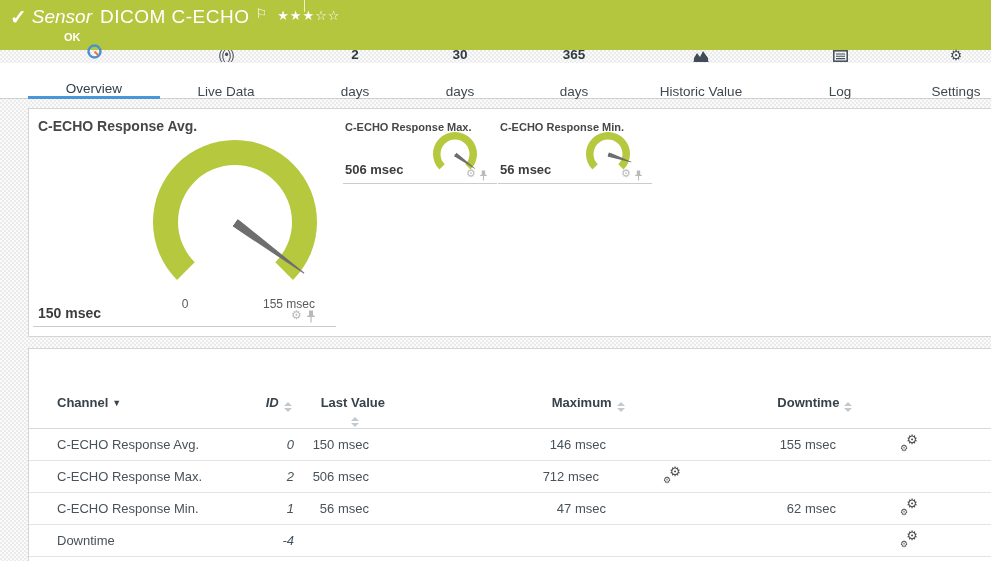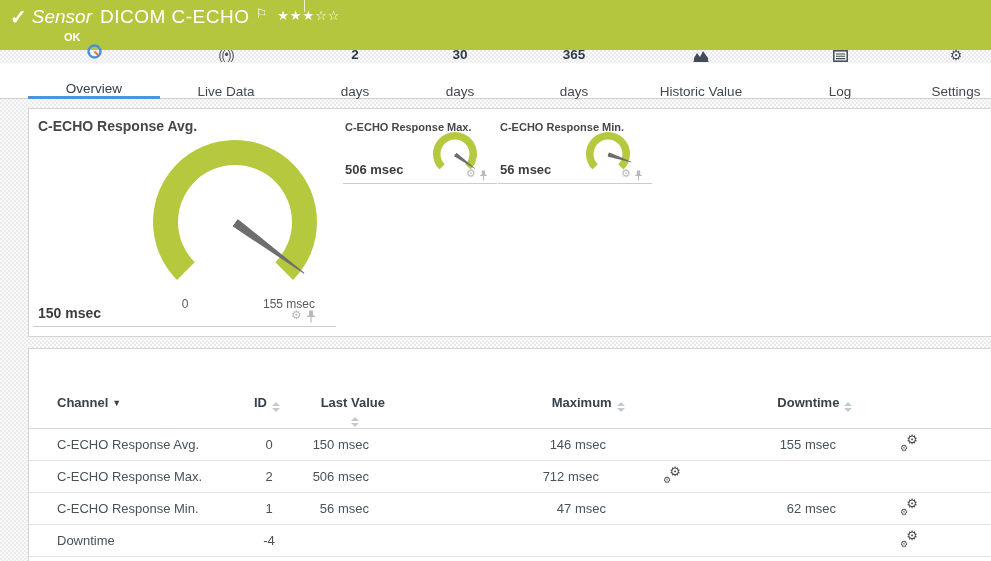--- a/index.html
+++ b/index.html
@@ -52,21 +52,21 @@
            clip-path:polygon(0 0,100% 44%,100% 56%,0 100%); }
   .wline{ height:1px; background:#cccccc; }
   .mini-gear{ font-size:12px; color:#b9b9b9; line-height:12px; cursor:pointer; }
   .pin-icon{ cursor:pointer; }
 
   
   .tbl{ position:absolute; left:0; top:37px; width:968px; font-size:13px; color:#47525a; }
   .trow{ display:flex; padding-left:28px; align-items:center; height:32px; border-bottom:1px solid #e4e4e4; }
   .thead{ height:43px; align-items:flex-start; padding-top:9px; font-weight:bold; color:#37424a; border-bottom:1px solid #d8d8d8; }
   .c-channel{ width:187px; text-align:left; }
-  .c-id{ width:50px; text-align:center; }
+  .c-id{ width:50px; text-align:right;font-style:italic; }
   .c-last{ width:75px; text-align:right; }
   .c-min{ width:237px; text-align:right; }
   .c-max{ width:230px; text-align:right; }
   .c-gear{ width:146px; text-align:center; }
   .thead .c-last{ text-align:center; line-height:15px;margin-left:24px; }
   .sort-desc{ color:#39444d; font-size:9px; margin-left:4px; vertical-align:1px; }
   .sort2{ display:inline-flex; flex-direction:column; gap:2px; margin-left:5px; vertical-align:1px; }
   .sort2 i{ display:block; width:0; height:0; border-left:4px solid transparent; border-right:4px solid transparent; }
   .tri-up{ border-bottom:4px solid #c3c9ce; }
   .tri-down{ border-top:4px solid #c3c9ce; }

